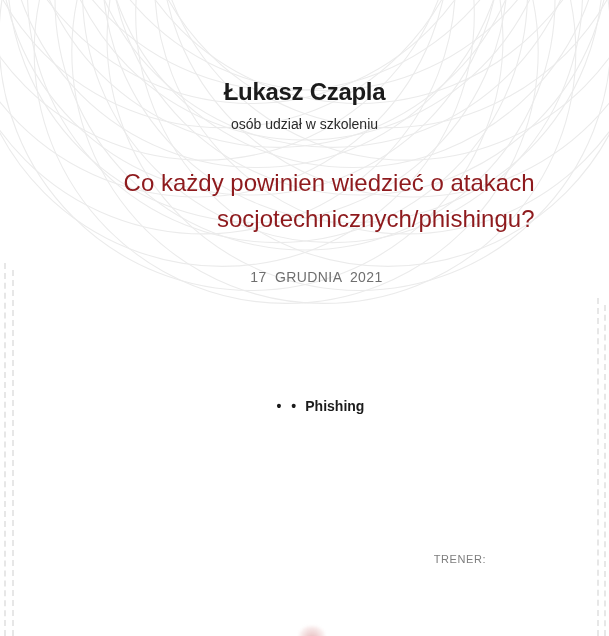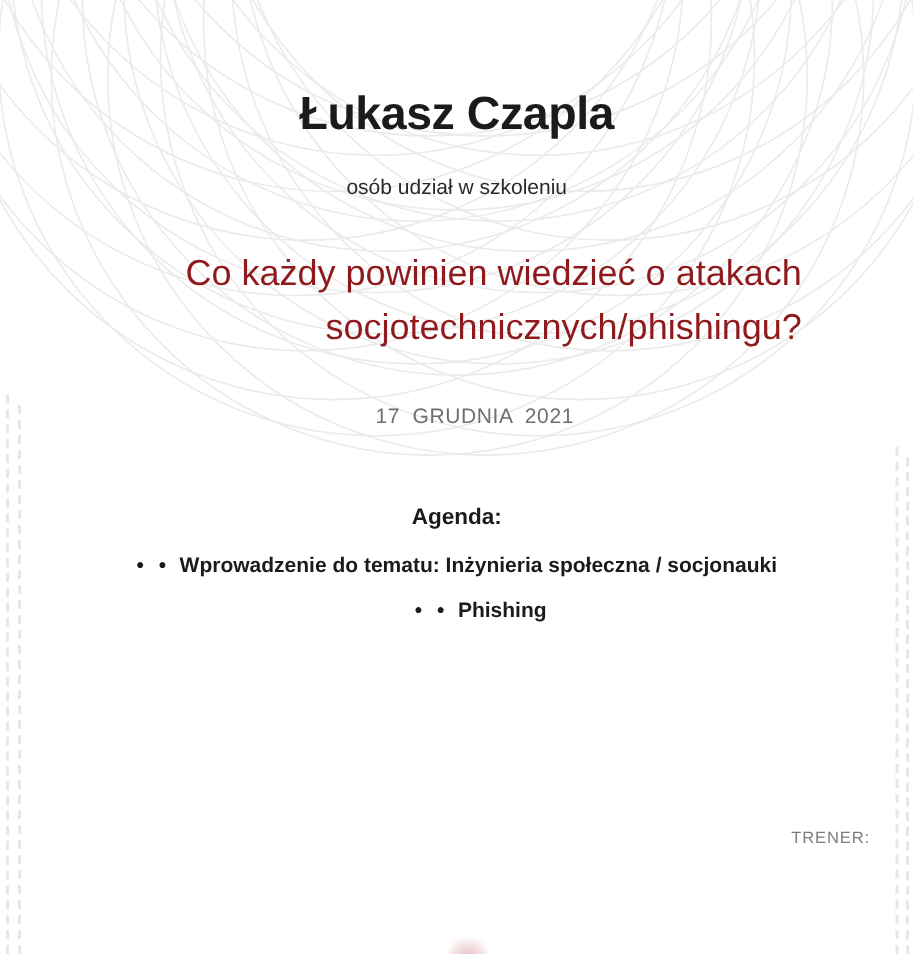--- a/index.html
+++ b/index.html
@@ -42,22 +42,22 @@
     filter: blur(1.5px);
     pointer-events: none;
   }
   .abs-center {
     position: absolute;
     left: 0;
     width: 100%;
     text-align: center;
   }
   .recipient-name {
-    top: 56px;
-    font-size: 31px;
+    top: 72px;
+    font-size: 24px;
     line-height: 40px;
     font-weight: bold;
     letter-spacing: -0.3px;
     color: var(--dark);
   }
   .subtitle {
     top: 114px;
     font-size: 14px;
     line-height: 20px;
     color: #2a2a2a;
@@ -102,21 +102,21 @@
     top: 459px;
     font-size: 10.5px;
     letter-spacing: 0.5px;
     color: var(--light);
   }
   .trainer-block {
     position: absolute;
     left: 340px;
     top: 553px;
     width: 240px;
-    text-align: right;
+    text-align: center;
   }
   .trainer-label {
     font-size: 11px;
     letter-spacing: 0.6px;
     color: #7d7d7d;
     margin-bottom: 7px;
   }
   .trainer-name {
     font-size: 17px;
     font-weight: bold;
@@ -171,27 +171,21 @@
   <h1 class="abs-center recipient-name" style="margin:0;">Łukasz Czapla</h1>
 
   <div class="abs-center subtitle">osób udział w szkoleniu</div>
 
   <div class="abs-center course-title">
     <span class="inner">Co każdy powinien wiedzieć o atakach socjotechnicznych/phishingu?</span>
   </div>
 
   <div class="abs-center date-line">17 GRUDNIA 2021</div>
 
-  <div class="abs-center agenda-heading">Agenda:</div>
 
-  <div class="abs-center agenda-item i1">
-    <span class="inner">
-      <span class="bullet-marker">• •</span><span>Wprowadzenie do tematu: Inżynieria społeczna / socjonauki</span>
-    </span>
-  </div>
 
   <div class="abs-center agenda-item i2">
     <span class="inner">
       <span class="bullet-marker">• •</span><span>Phishing</span>
     </span>
   </div>
 
 
 
   <div class="trainer-block">

